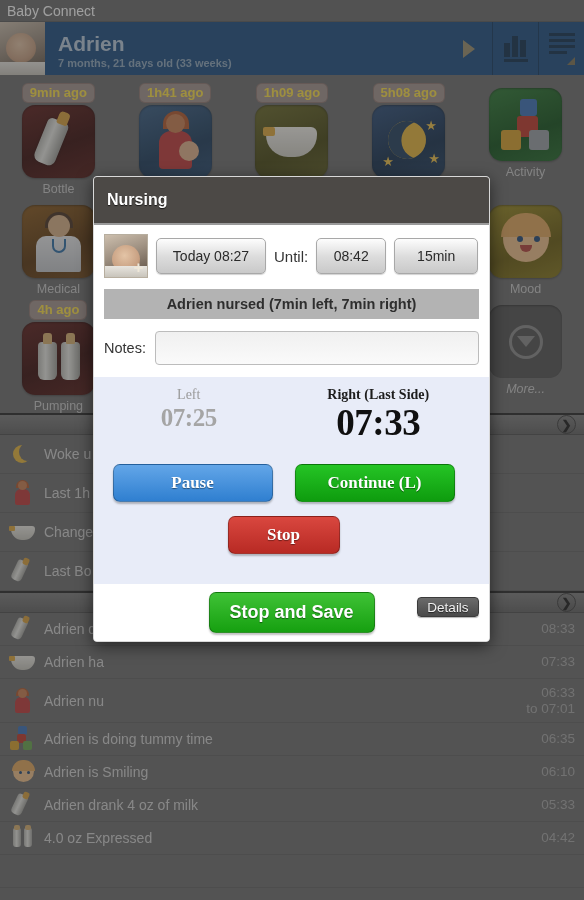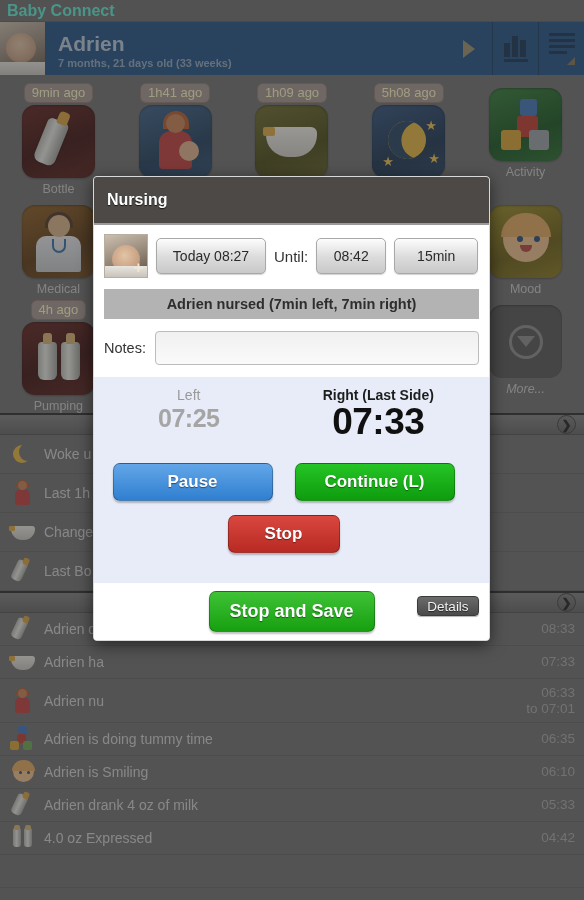--- a/index.html
+++ b/index.html
@@ -10,21 +10,21 @@
     overflow:hidden;
     position:relative;
   }
 
   
   #statusbar {
     height:22px; background:#6b6b6b;
     border-bottom:1px solid #5c5c5c;
     display:flex; align-items:center; padding-left:7px;
   }
-  #statusbar .title { font-size:16px; font-weight:bold; color:#5eead4; }
+  #statusbar .title { font-size:14px; font-weight:normal; color:#ffffff; }
 
   
   #babybar {
     height:53px; background:#1d4d80; display:flex; align-items:stretch;
     position:relative;
   }
   #babyphoto {
     width:45px; background:linear-gradient(160deg,#cdbfae 0%,#9d8f80 45%,#5a4c40 100%);
     position:relative; overflow:hidden; flex:0 0 45px;
   }
@@ -55,21 +55,21 @@
   .loglines i:nth-child(4){ width:18px; }
   .logcorner { width:0;height:0;border-left:8px solid transparent;border-bottom:8px solid #7f7455;
                margin-left:18px; }
 
   
   #tiles { padding:4px 0 0 0; }
   .tilerow { display:flex; }
   .tile { width:116.8px; display:flex; flex-direction:column; align-items:center;
           padding-top:4px; position:relative; }
   .badge {
-    font-size:13px; font-weight:normal; color:#fef9c3;
+    font-size:13px; font-weight:bold; color:#fde047;
     background:rgba(210,180,170,.55);
     border:1px solid rgba(120,90,85,.45);
     border-radius:6px; padding:0 7px 1px; margin-bottom:2px; line-height:17px;
     position:relative; z-index:3;
   }
   .badge.invisible { visibility:hidden; }
   .ticon {
     width:73px; height:73px; border-radius:13px; position:relative; overflow:hidden;
     box-shadow:0 1px 2px rgba(0,0,0,.35) inset, 0 1px 2px rgba(0,0,0,.3);
   }
@@ -236,21 +236,21 @@
   #summary {
     background:#b3b3b3; margin:2px 10px 0 10px; height:30px;
     display:flex; align-items:center; justify-content:center;
     font-size:14.5px; font-weight:bold; color:#2e2e2e;
   }
   .rownotes { display:flex; align-items:center; padding:12px 10px; gap:9px; }
   .rownotes .lbl { font-size:14.5px; color:#333; }
   #notes-input { flex:1; height:34px; background:linear-gradient(#f0f0f0,#fafafa);
                  border:1px solid #bcbcbc; border-radius:4px; }
 
-  #timerpanel { background:#e8ecf8; padding:10px 16px 18px 0; }
+  #timerpanel { background:#e8ecf8; padding:10px 16px 18px 0;font-family:Liberation Serif, serif; }
   .sides { display:flex; }
   .side { flex:1; text-align:center; }
   .side .nm { font-size:14px; }
   .side .tm { font-weight:bold; letter-spacing:-.5px; }
   .side.left .nm { color:#9a9a9a; }
   .side.left .tm { color:#a5a5a5; font-size:25px; margin-top:1px; }
   .side.right .nm { color:#1d1d1d; font-weight:bold; }
   .side.right .tm { color:#101010; font-size:37px; margin-top:-2px; }
 
   .ctlrow { display:flex; justify-content:center; gap:22px; margin-top:20px; }

